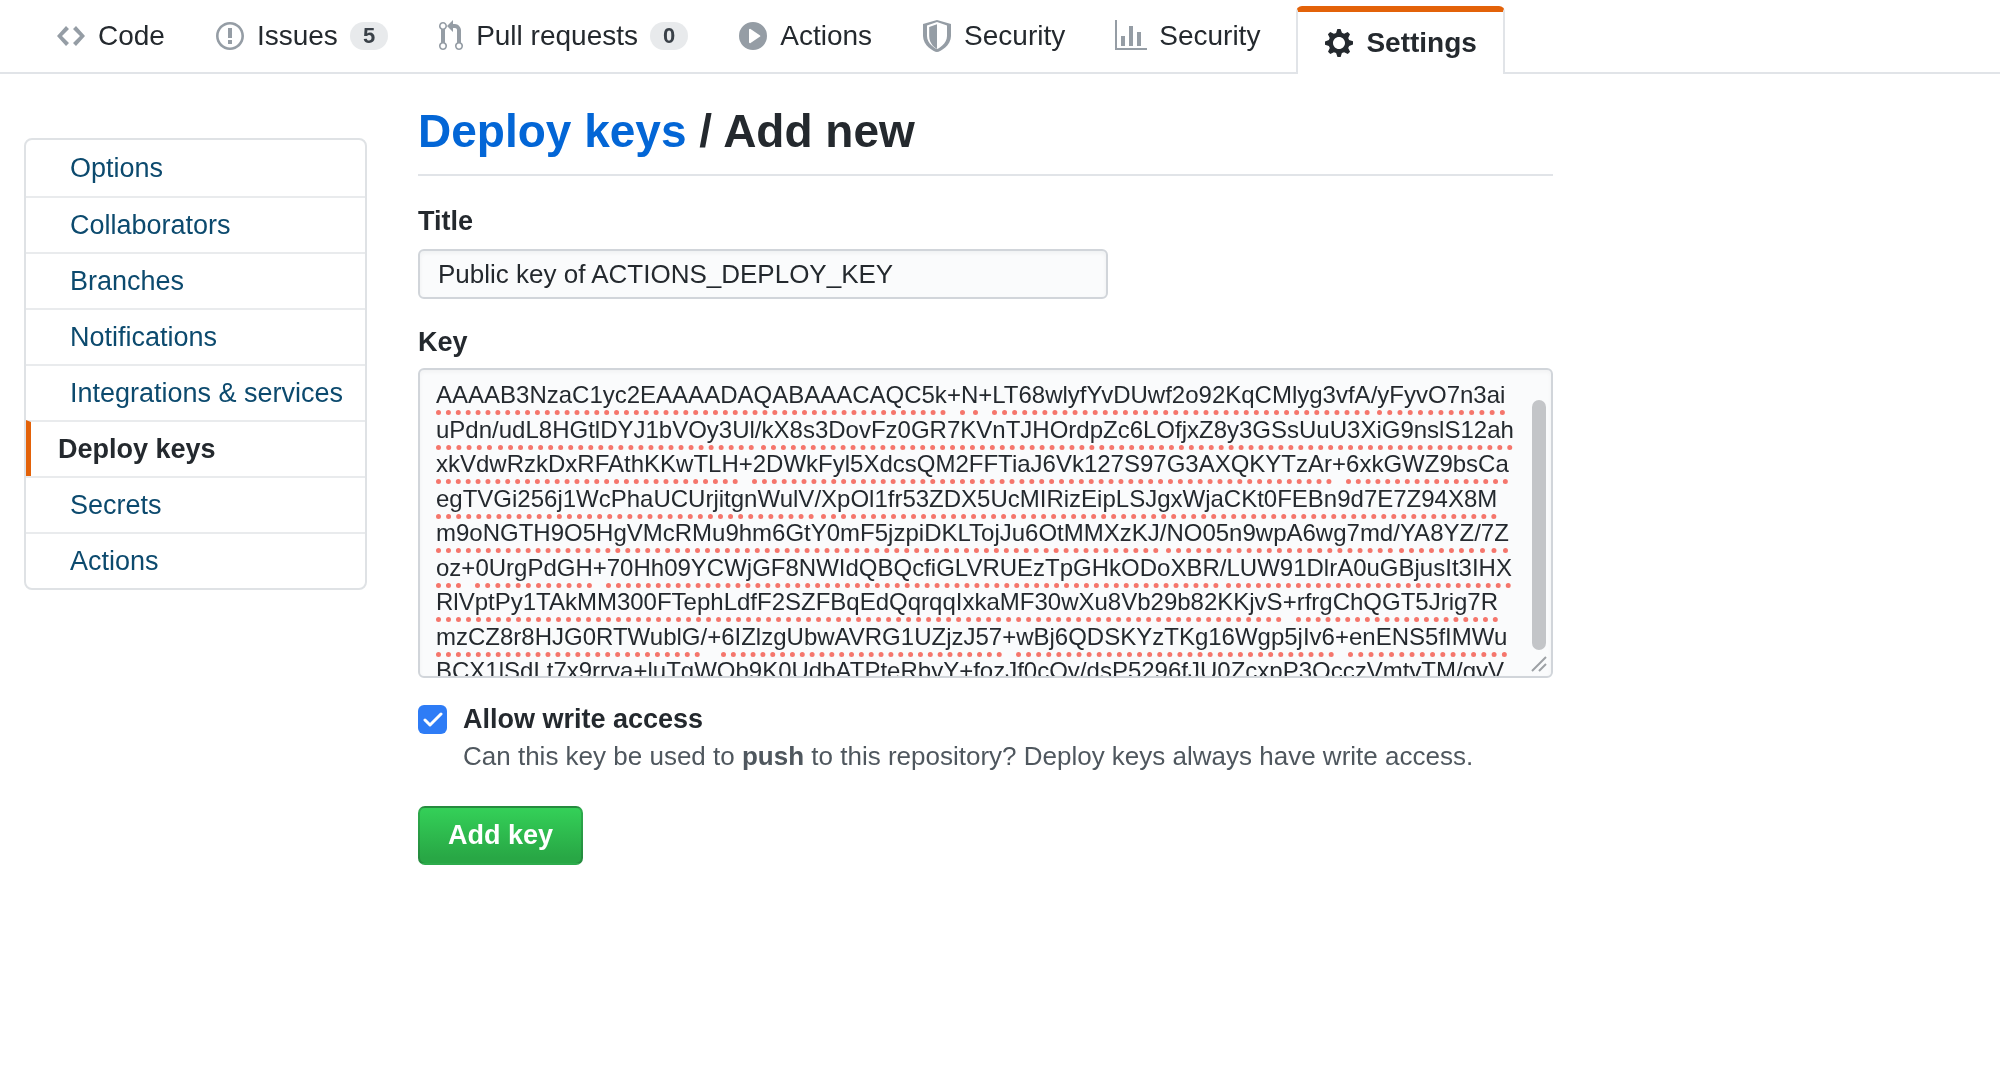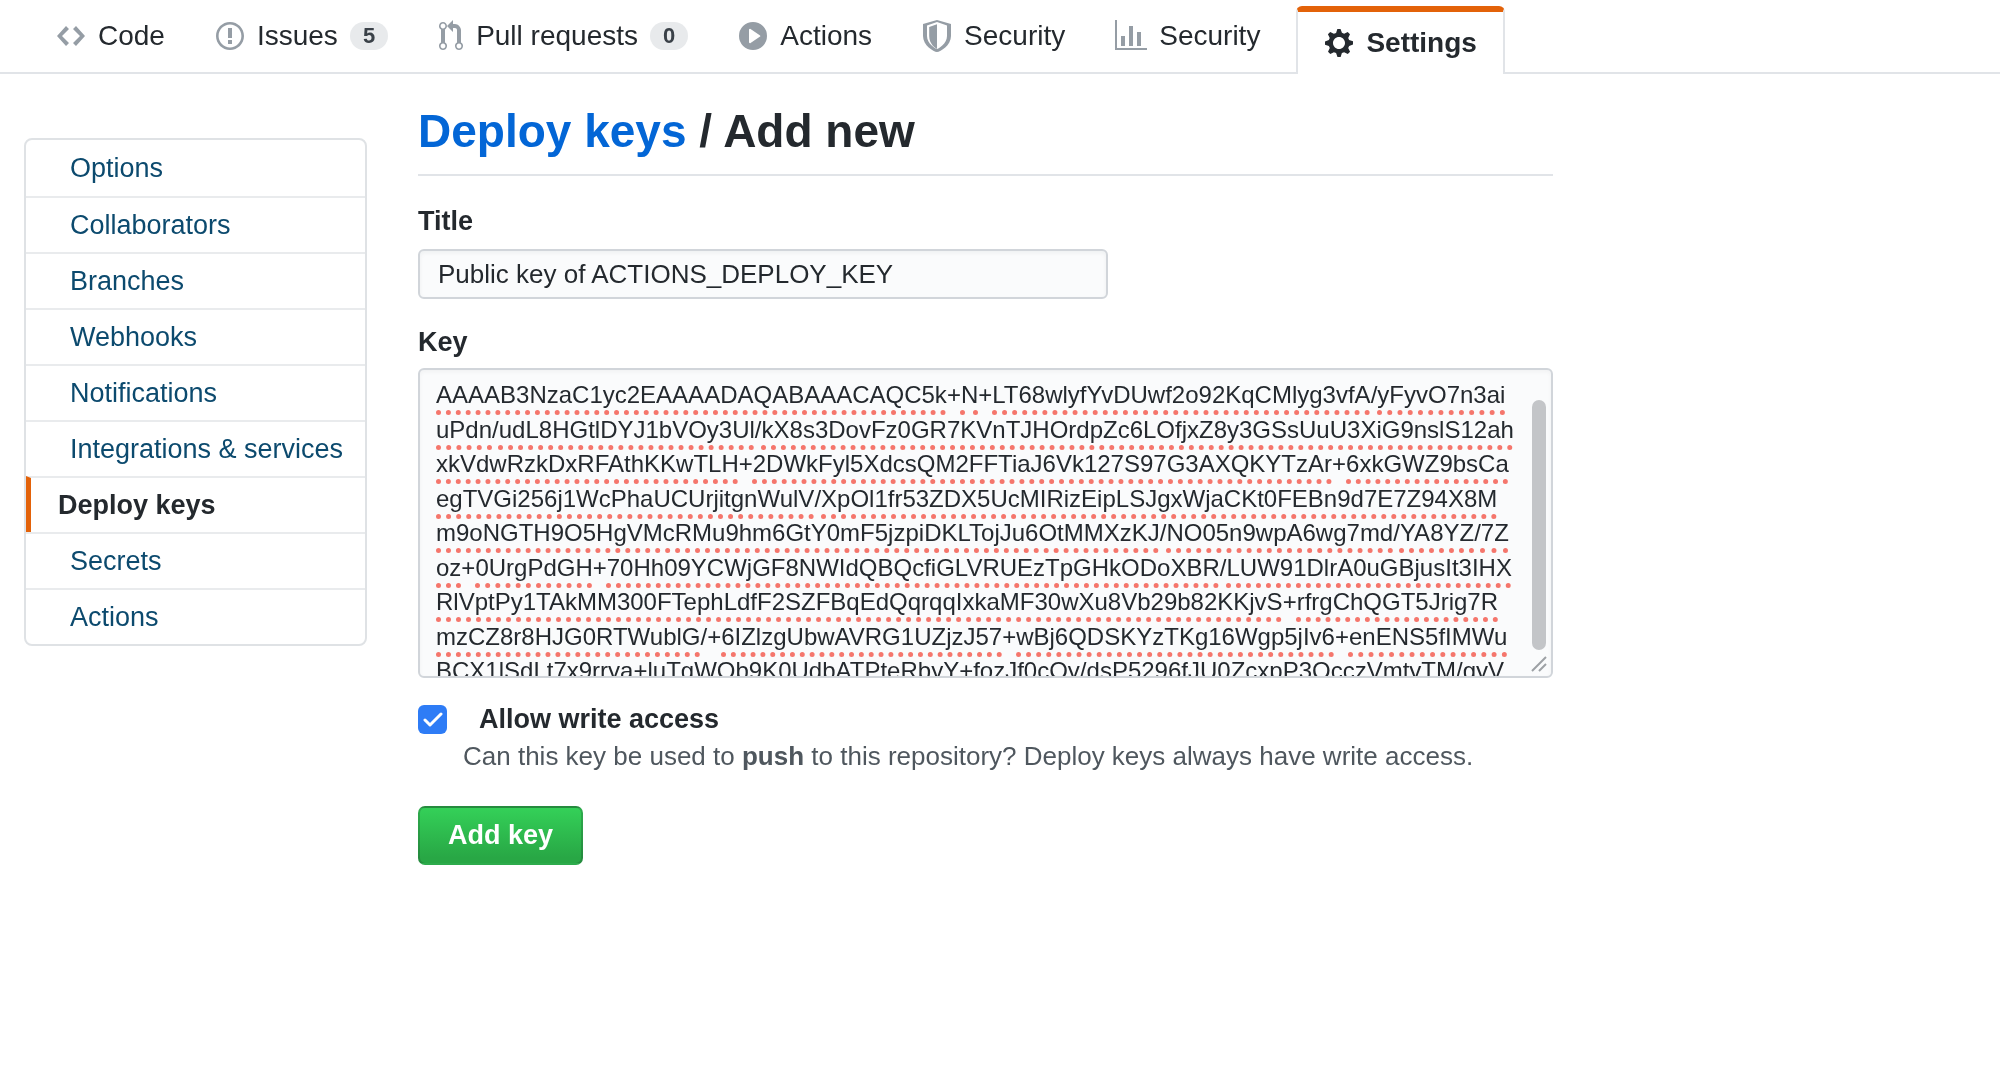--- a/index.html
+++ b/index.html
@@ -46,21 +46,21 @@
     background:#fafbfc; border:2px solid #d1d5da; border-radius:6px;
     box-shadow:inset 0 2px 4px rgba(27,31,35,.04); overflow:hidden; }
   .key-text { padding:8px 34px 8px 16px; font-size:24px; line-height:34.5px; color:#24292e;
     word-break:break-all; letter-spacing:0px; }
   .sq { text-decoration:underline; text-decoration-style:dotted;
     text-decoration-color:#f5766c; text-decoration-thickness:4.5px; text-underline-offset:7px; }
   .v-scroll { position:absolute; right:5px; top:30px; width:14px; height:250px;
     background:#c3c5c8; border-radius:8px; }
   .resize-grip { position:absolute; right:3px; bottom:3px; }
 
-  .cb-row { margin-top:26px; display:flex; align-items:center; gap:32px; }
+  .cb-row { margin-top:26px; display:flex; align-items:center; gap:16px; }
   .checkbox { width:29px; height:29px; border-radius:6px; background:#2e7cf6;
     display:flex; align-items:center; justify-content:center; cursor:pointer; }
   .cb-label { font-size:27px; font-weight:700; }
   .cb-help { margin-top:6px; margin-left:45px; font-size:26px; color:#4f575e; }
   .cb-help b { font-weight:700; }
 
   .btn-add { margin-top:34px; display:inline-block; padding:12px 28px; font-family:inherit;
     font-size:27px; font-weight:700; color:#fff; cursor:pointer;
     background:linear-gradient(-180deg,#34d058 0%,#28a745 90%);
     border:2px solid rgba(27,31,35,.2); border-radius:7px; }
@@ -114,21 +114,20 @@
           <path d="M14 8.77v-1.6l-1.94-.64-.45-1.09.88-1.84-1.13-1.13-1.81.91-1.09-.45-.69-1.92h-1.6l-.63 1.94-1.11.45-1.84-.88-1.13 1.13.91 1.81-.45 1.09L0 7.23v1.59l1.94.64.45 1.09-.88 1.84 1.13 1.13 1.81-.91 1.09.45.69 1.92h1.59l.63-1.94 1.11-.45 1.84.88 1.13-1.13-.92-1.81.47-1.09L14 8.75v.02zM7 11c-1.66 0-3-1.34-3-3s1.34-3 3-3 3 1.34 3 3-1.34 3-3 3z"></path>
         </svg>
       <span>Settings</span>
     </div>
   </nav>
 
   <ul class="side-menu">
     <li class="menu-item">Options</li>
     <li class="menu-item">Collaborators</li>
     <li class="menu-item">Branches</li>
-    <li class="menu-item">Webhooks</li>
     <li class="menu-item">Notifications</li>
     <li class="menu-item">Integrations &amp; services</li>
     <li class="menu-item active">Deploy keys</li>
     <li class="menu-item">Secrets</li>
     <li class="menu-item">Actions</li>
   </ul>
 
   <div class="main">
     <h2 class="page-head">
       <span class="head-link">Deploy keys</span><span class="head-sep"> / </span><span class="head-sep">Add new</span>

